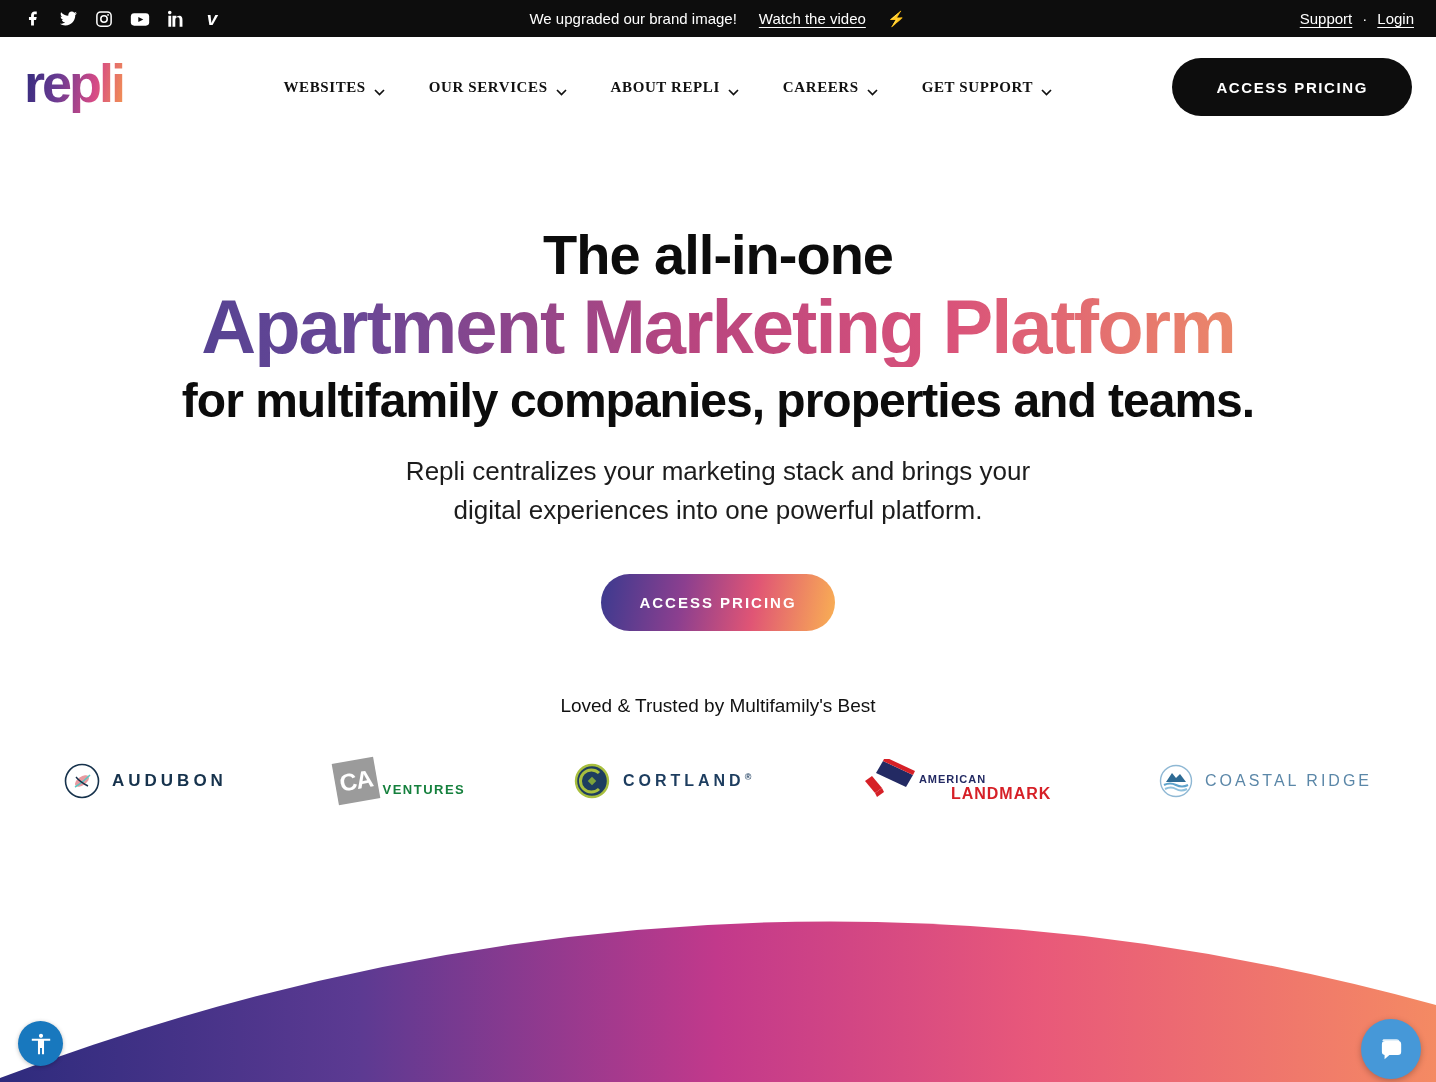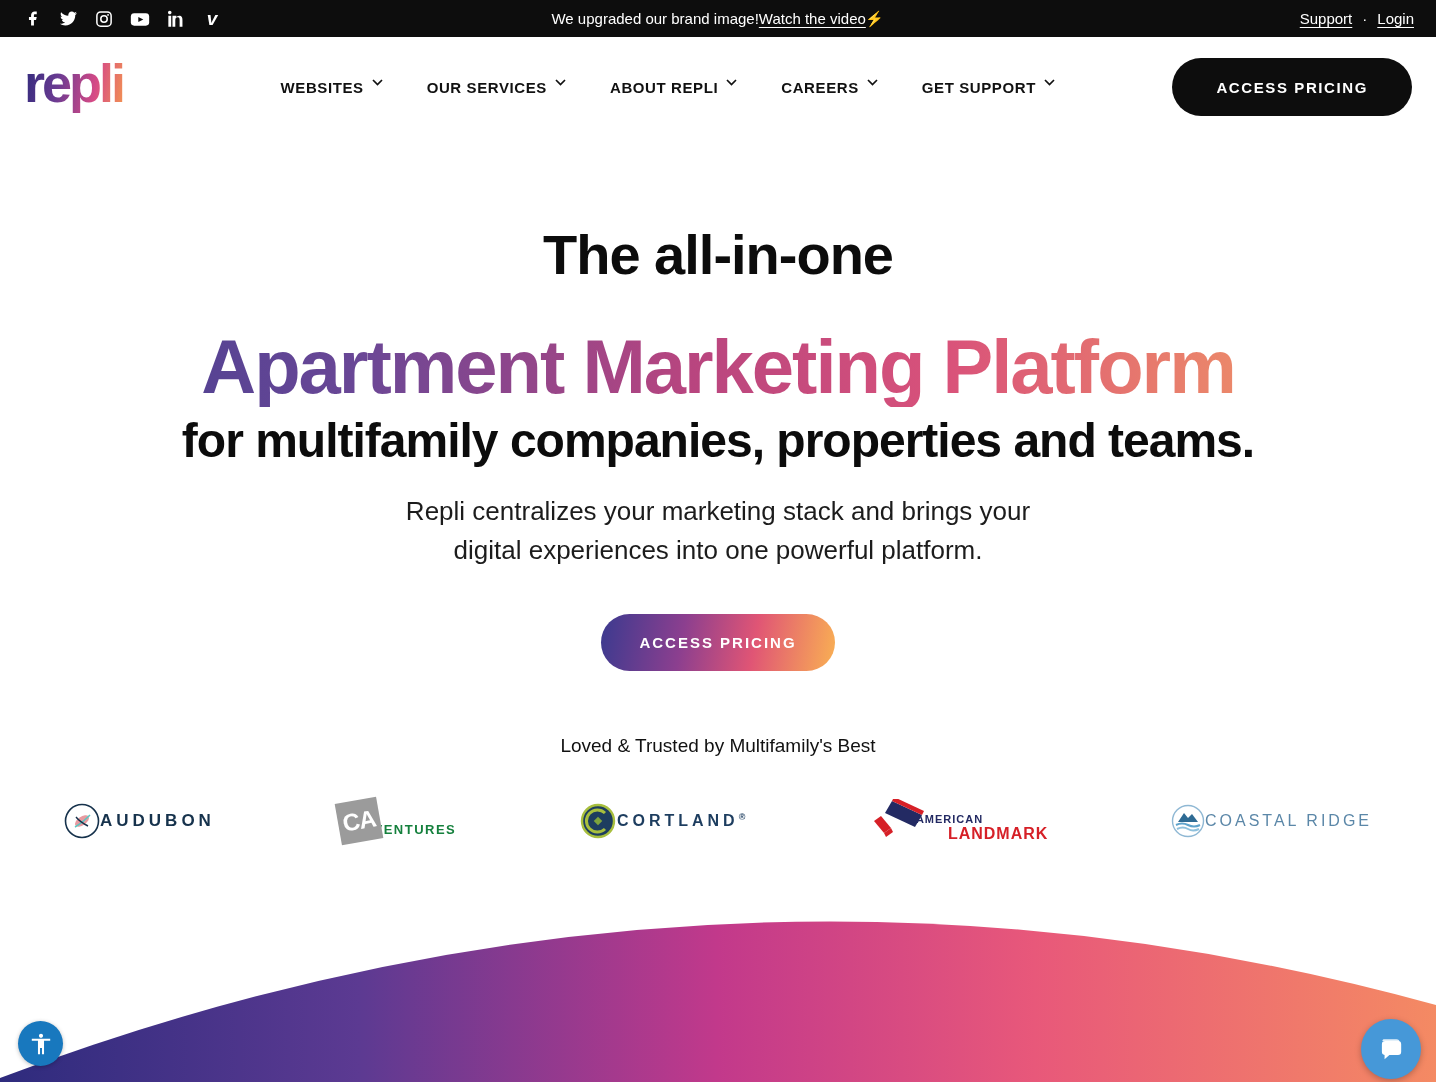--- a/index.html
+++ b/index.html
@@ -25,21 +25,21 @@
   }
   .social { display:flex; align-items:center; gap:16px; }
   .social .sico { display:inline-flex; align-items:center; justify-content:center; width:20px; height:20px; cursor:pointer; }
   .social svg { display:block; }
   .vimeo-glyph { font-style:italic; font-weight:700; font-size:19px; line-height:1; color:#fff; }
 
   .announce {
     position:absolute; left:50%; top:50%;
     transform:translate(-50%,-50%);
     white-space:nowrap;
-    display:flex; gap:0;
+    display:flex; gap:22px;
   }
   .announce a { color:#fff; text-decoration:underline; text-underline-offset:3px; cursor:pointer; }
   .bolt { color:#f5c518; font-size:15px; }
 
   .topbar-right { display:flex; align-items:center; gap:10px; }
   .topbar-right a { color:#fff; text-decoration:underline; text-underline-offset:3px; cursor:pointer; }
   .dot-sep { color:#fff; }
 
   
   .header {
@@ -61,23 +61,23 @@
     padding-bottom:8px;
   }
   .nav {
     display:flex;
     align-items:center;
     gap:44px;
     margin:0 auto;
     padding-left:40px;
   }
   .nav-item {
-    display:flex; align-items:flex-start; gap:8px;
+    display:flex; align-items:flex-end; gap:8px;
     font-size:15px; font-weight:700; letter-spacing:0.6px;
-    color:#111; cursor:pointer; text-transform:uppercase;
+    color:#111; cursor:pointer; text-transform:uppercase;font-family:Liberation Serif, serif;
   }
   .chev { display:block; }
 
   .header-cta {
     background:#0d0d0d;
     color:#fff;
     border:none;
     border-radius:30px;
     height:58px;
     padding:0 44px;
@@ -87,21 +87,21 @@
     letter-spacing:1.6px;
     cursor:pointer;
   }
 
   
   .hero { text-align:center; padding-top:86px; position:relative; z-index:2; }
   .h-line1 { font-size:56px; font-weight:700; color:#0c0c0c; line-height:1.15; letter-spacing:-1px; }
   .h-line2 {
     font-size:76px; font-weight:700; line-height:1.05; letter-spacing:-2px;
     background:linear-gradient(90deg,#3e3d8f 0%,#6a4796 25%,#b8457f 48%,#d9527a 66%,#e7796d 80%,#f4a964 100%);
-    -webkit-background-clip:text; background-clip:text; color:transparent;margin-top:40px;
+    -webkit-background-clip:text; background-clip:text; color:transparent;
   }
   .h-line3 { font-size:48px; font-weight:700; color:#0c0c0c; line-height:1.15; letter-spacing:-1px; margin-top:6px; }
   .subtitle { margin-top:24px; font-size:26px; color:#1c1c1c; line-height:1.5; }
   .hero-cta {
     margin-top:44px;
     background:linear-gradient(100deg,#3b3a8f 0%,#8c3f8f 35%,#e05575 65%,#f9b053 100%);
     color:#fff; border:none; border-radius:29px;
     height:57px; padding:0 38px;
     font-family:"Liberation Sans", sans-serif;
     font-size:15px; font-weight:700; letter-spacing:2px;
@@ -111,21 +111,21 @@
 
   
   .logos {
     margin-top:42px;
     display:flex;
     align-items:center;
     justify-content:space-between;
     padding:0 64px;
     position:relative; z-index:2;
   }
-  .logo-item { display:flex; align-items:center; cursor:default;justify-content:space-between; }
+  .logo-item { display:flex; align-items:center; gap:12px; cursor:default;justify-content:space-between; }
   .lg-audubon-text { font-size:17px; font-weight:700; letter-spacing:4px; color:#16324c; }
   .lg-ca-mark {
     width:42px; height:42px; background:#9b9b9b; transform:rotate(-10deg);
     display:flex; align-items:center; justify-content:center;
     color:#fff; font-weight:700; font-size:24px; letter-spacing:-1px;
   }
   .lg-ca-text { font-size:13px; font-weight:700; letter-spacing:1.5px; color:#15803d; margin-left:-6px; margin-top:16px; }
   .lg-cortland-text { font-size:16px; font-weight:700; letter-spacing:4px; color:#1d3d5f; }
   .lg-cortland-reg { font-size:9px; color:#1d3d5f; vertical-align:super; }
   .lg-al-text { display:flex; flex-direction:column; margin-left:-8px; margin-top:14px; }

